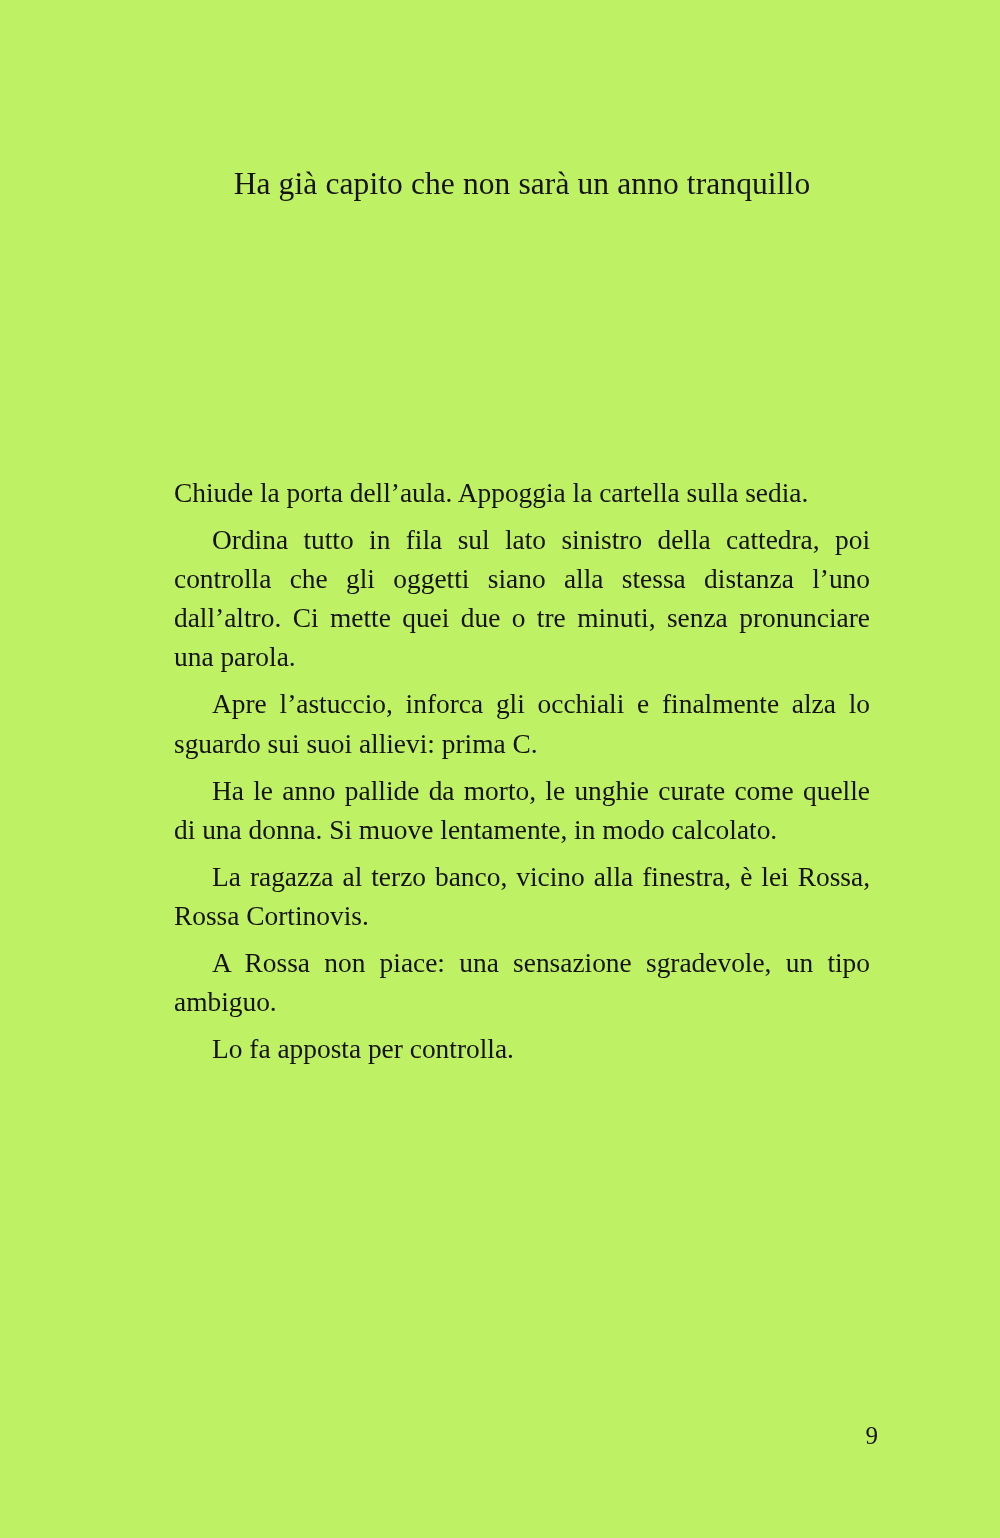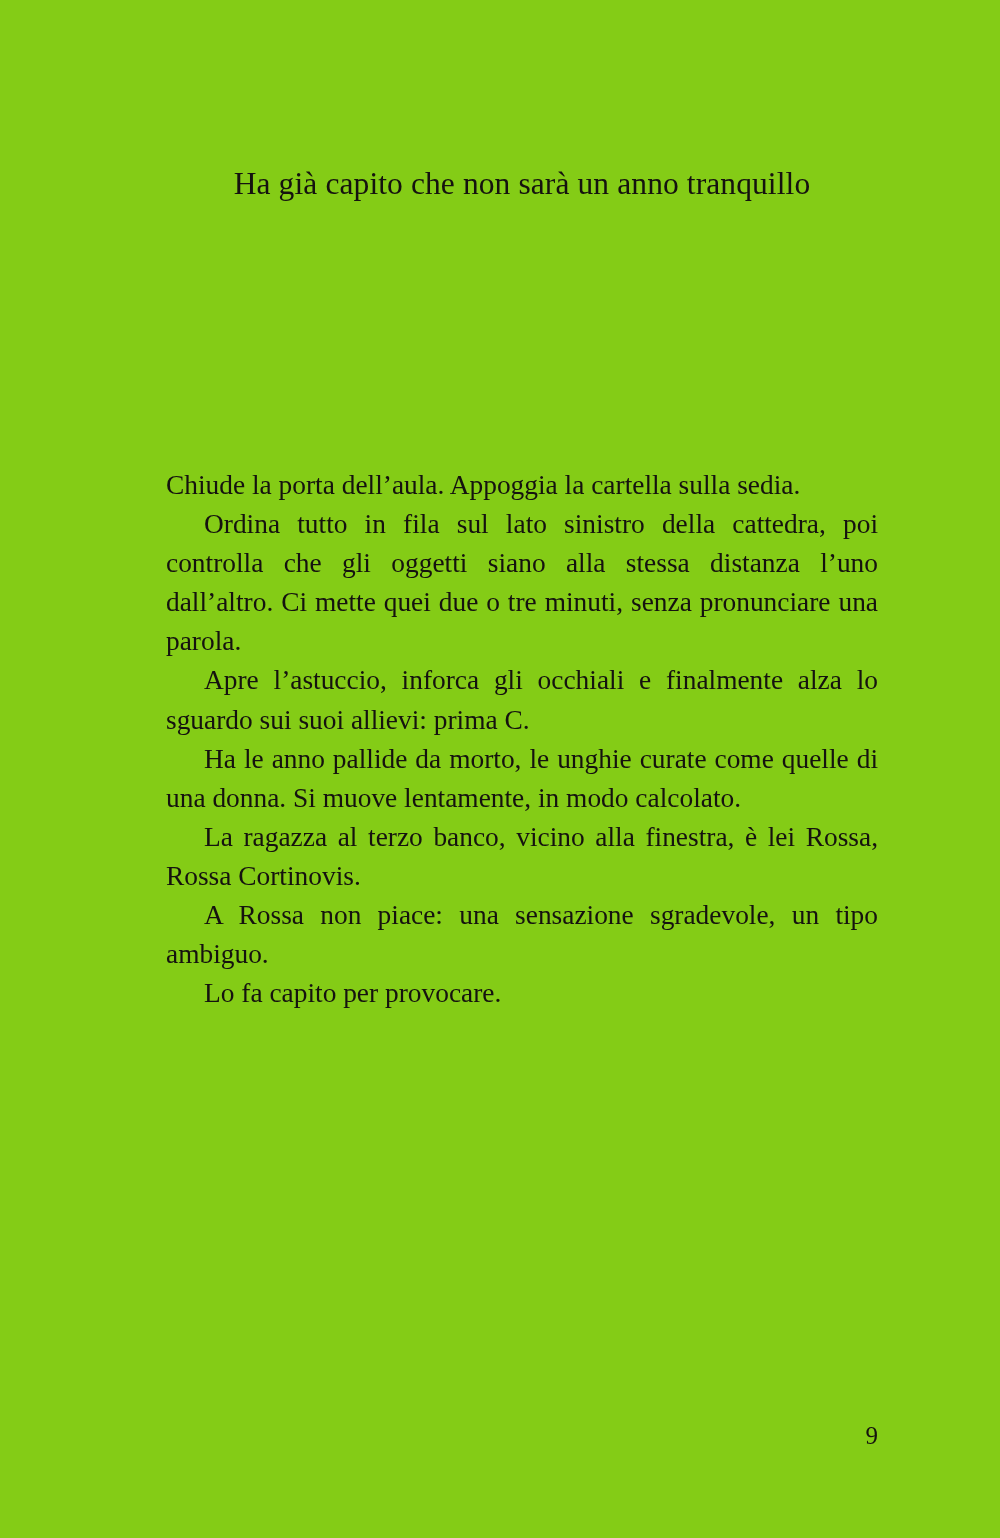--- a/index.html
+++ b/index.html
@@ -4,21 +4,21 @@
 <style>
   html, body {
     margin: 0;
     padding: 0;
     background: #ffffff;
   }
   .page {
     position: relative;
     width: 1000px;
     height: 1538px;
-    background: #84cc16;
+    background: #bef264;
     overflow: hidden;
     font-family: "Liberation Serif", "DejaVu Serif", serif;
     color: #15120f;
   }
 
   
   .chapter-title {
     position: absolute;
     left: 166px;
     top: 143px;
@@ -34,21 +34,21 @@
 
   
   .text-block {
     position: absolute;
     left: 166px;
     top: 466px;
     width: 712px;
   }
 
   .para {
-    margin: 0;
+    margin: 8px;
     font-size: 27.4px;
     line-height: 39.1px;
     text-align: justify;
     text-justify: inter-word;
     text-indent: 0;
     -webkit-hyphens: none;
     hyphens: none;
     color: #15120f;
   }
   .para.indent {
@@ -78,18 +78,18 @@
 
   <h1 class="chapter-title">Ha già capito che non sarà un anno tranquillo</h1>
 
   <div class="text-block">
     <p class="para">Chiude la porta dell’aula. Appoggia la cartella sulla sedia.</p>
     <p class="para indent">Ordina tutto in fila sul lato sinistro della cattedra, poi controlla che gli oggetti siano alla stessa distanza l’uno dall’altro. Ci mette quei due o tre minuti, senza pronunciare una parola.</p>
     <p class="para indent">Apre l’astuccio, inforca gli occhiali e finalmente alza lo sguardo sui suoi allievi: prima C.</p>
     <p class="para indent">Ha le anno pallide da morto, le unghie curate come quelle di una donna. Si muove lentamente, in modo calcolato.</p>
     <p class="para indent">La ragazza al terzo banco, vicino alla finestra, è lei Rossa, Rossa Cortinovis.</p>
     <p class="para indent">A Rossa non piace: una sensazione sgradevole, un tipo ambiguo.</p>
-    <p class="para indent">Lo fa capito per provocare.</p>
+    <p class="para indent">Lo fa apposta per controlla.</p>
   </div>
 
   <div class="folio">9</div>
 
 </div>
 
 </body></html>

